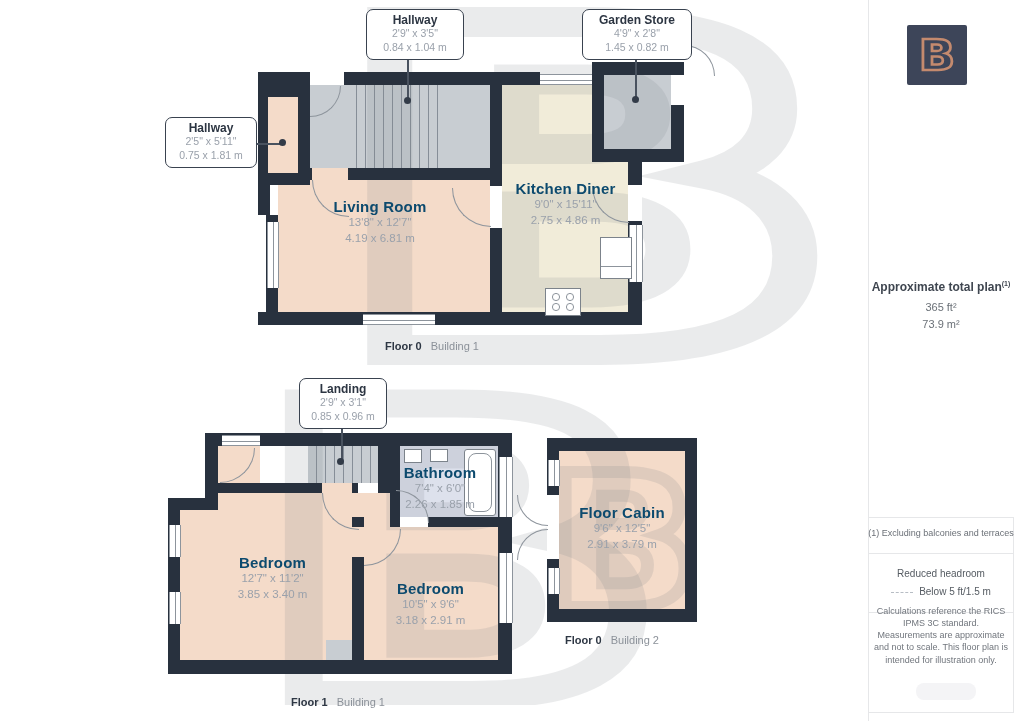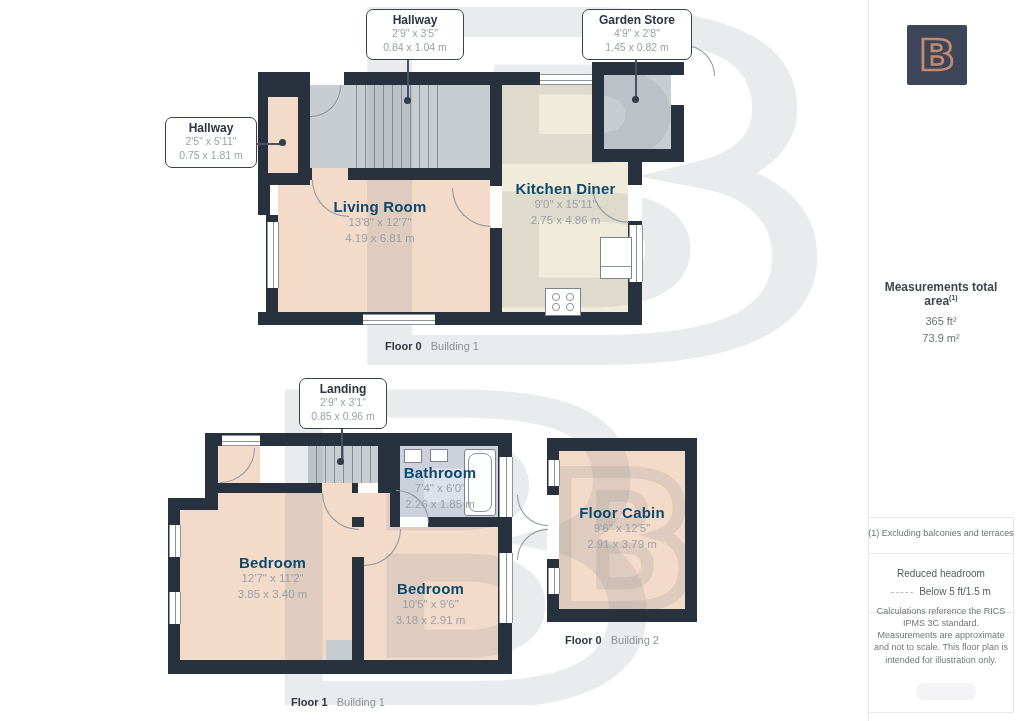--- a/index.html
+++ b/index.html
@@ -240,21 +240,21 @@
     <span class="f">Floor 1</span><span class="b">Building 1</span>
   </div>
 
   <div>
     <div class="side-div" style="left:868px;top:0;width:1px;height:721px;"></div>
     <svg style="position:absolute;left:907px;top:25px;z-index:3;" width="60" height="60" viewBox="0 0 60 60">
       <rect x="0" y="0" width="60" height="60" rx="2" fill="#3d4559"></rect>
       <text transform="translate(30 45) scale(1.15 1)" text-anchor="middle" font-family="DejaVu Sans" font-weight="bold" font-size="42" fill="none" stroke="#c48a6e" stroke-width="2.4">B</text>
     </svg>
     <div class="side-text" style="left:868px;top:280px;width:146px;">
-      <div style="font-weight:bold;font-size:12px;color:#3f4650;"><span>Measurements total area</span><span class="sup">(1)</span></div>
+      <div style="font-weight:bold;font-size:12px;color:#3f4650;"><span>Approximate total plan</span><span class="sup">(1)</span></div>
       <div style="font-size:11px;color:#6a7077;margin-top:7px;">365 ft²</div>
       <div style="font-size:11px;color:#6a7077;margin-top:5px;">73.9 m²</div>
     </div>
     <div class="side-div" style="left:869px;top:517px;width:145px;height:1px;"></div>
     <div class="side-text" style="left:868px;top:528px;width:146px;font-size:9px;color:#6b7077;">(1) Excluding balconies and terraces</div>
     <div class="side-div" style="left:869px;top:553px;width:145px;height:1px;"></div>
     <div class="side-text" style="left:868px;top:568px;width:146px;font-size:10px;color:#555b62;">Reduced headroom</div>
     <div class="side-text" style="left:868px;top:586px;width:146px;font-size:10px;color:#555b62;">
       <span class="dash"></span><span>Below 5 ft/1.5 m</span>
     </div>

